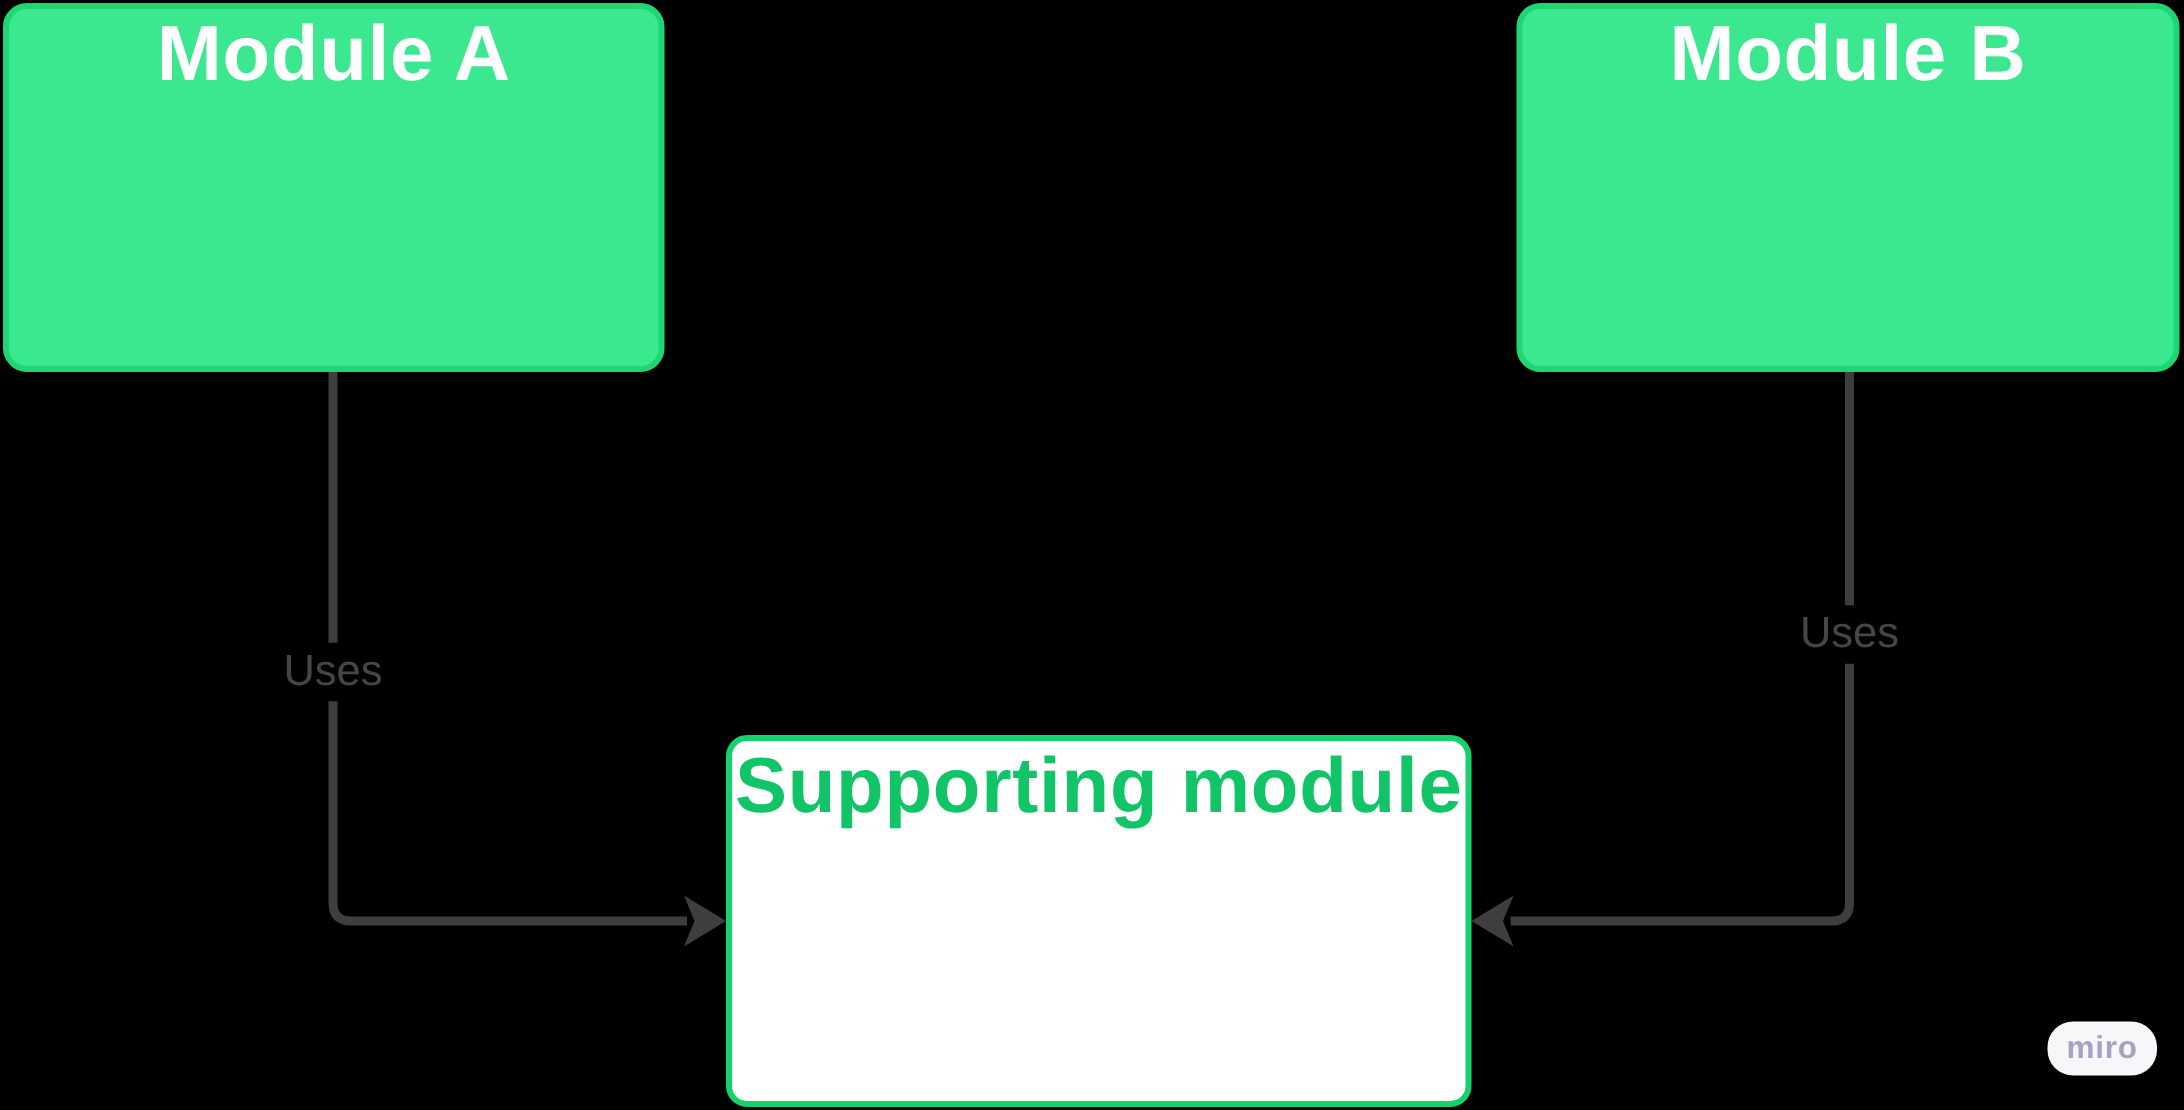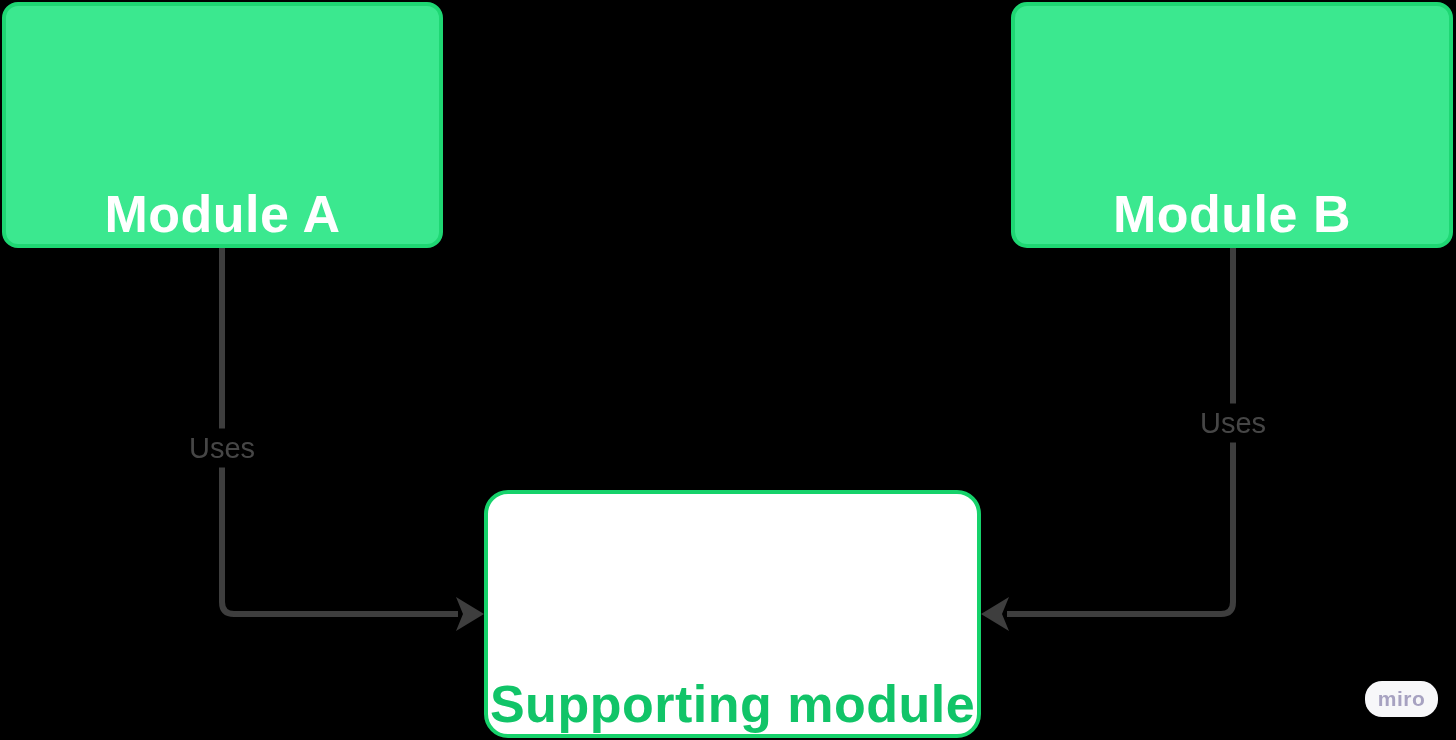--- a/index.html
+++ b/index.html
@@ -29,40 +29,40 @@
   }
   .connector-layer {
     position: absolute;
     left: 0; top: 0;
     width: 1456px; height: 740px;
     z-index: 1;
   }
   .node {
     position: absolute;
     display: flex;
-    align-items: flex-end;
+    align-items: flex-start;
     justify-content: center;
     z-index: 2;
   }
   .node-filled {
     background: var(--node-fill);
     border: 4px solid var(--node-border);
     border-radius: 16px;
   }
   .node-filled .node-label {
     color: var(--node-text);
     font-size: 52px;
     font-weight: 700;
     letter-spacing: 0.5px;
     white-space: nowrap;
   }
   .node-outlined {
     background: var(--support-fill);
     border: 4px solid var(--support-border);
-    border-radius: 24px;
+    border-radius: 14px;
   }
   .node-outlined .node-label {
     color: var(--support-text);
     font-size: 52px;
     font-weight: 700;
     letter-spacing: 0.5px;
     white-space: nowrap;
   }
   #node-module-a { left: 2px;    top: 2px;   width: 441px; height: 246px; }
   #node-module-b { left: 1011px; top: 2px;   width: 442px; height: 246px; }

